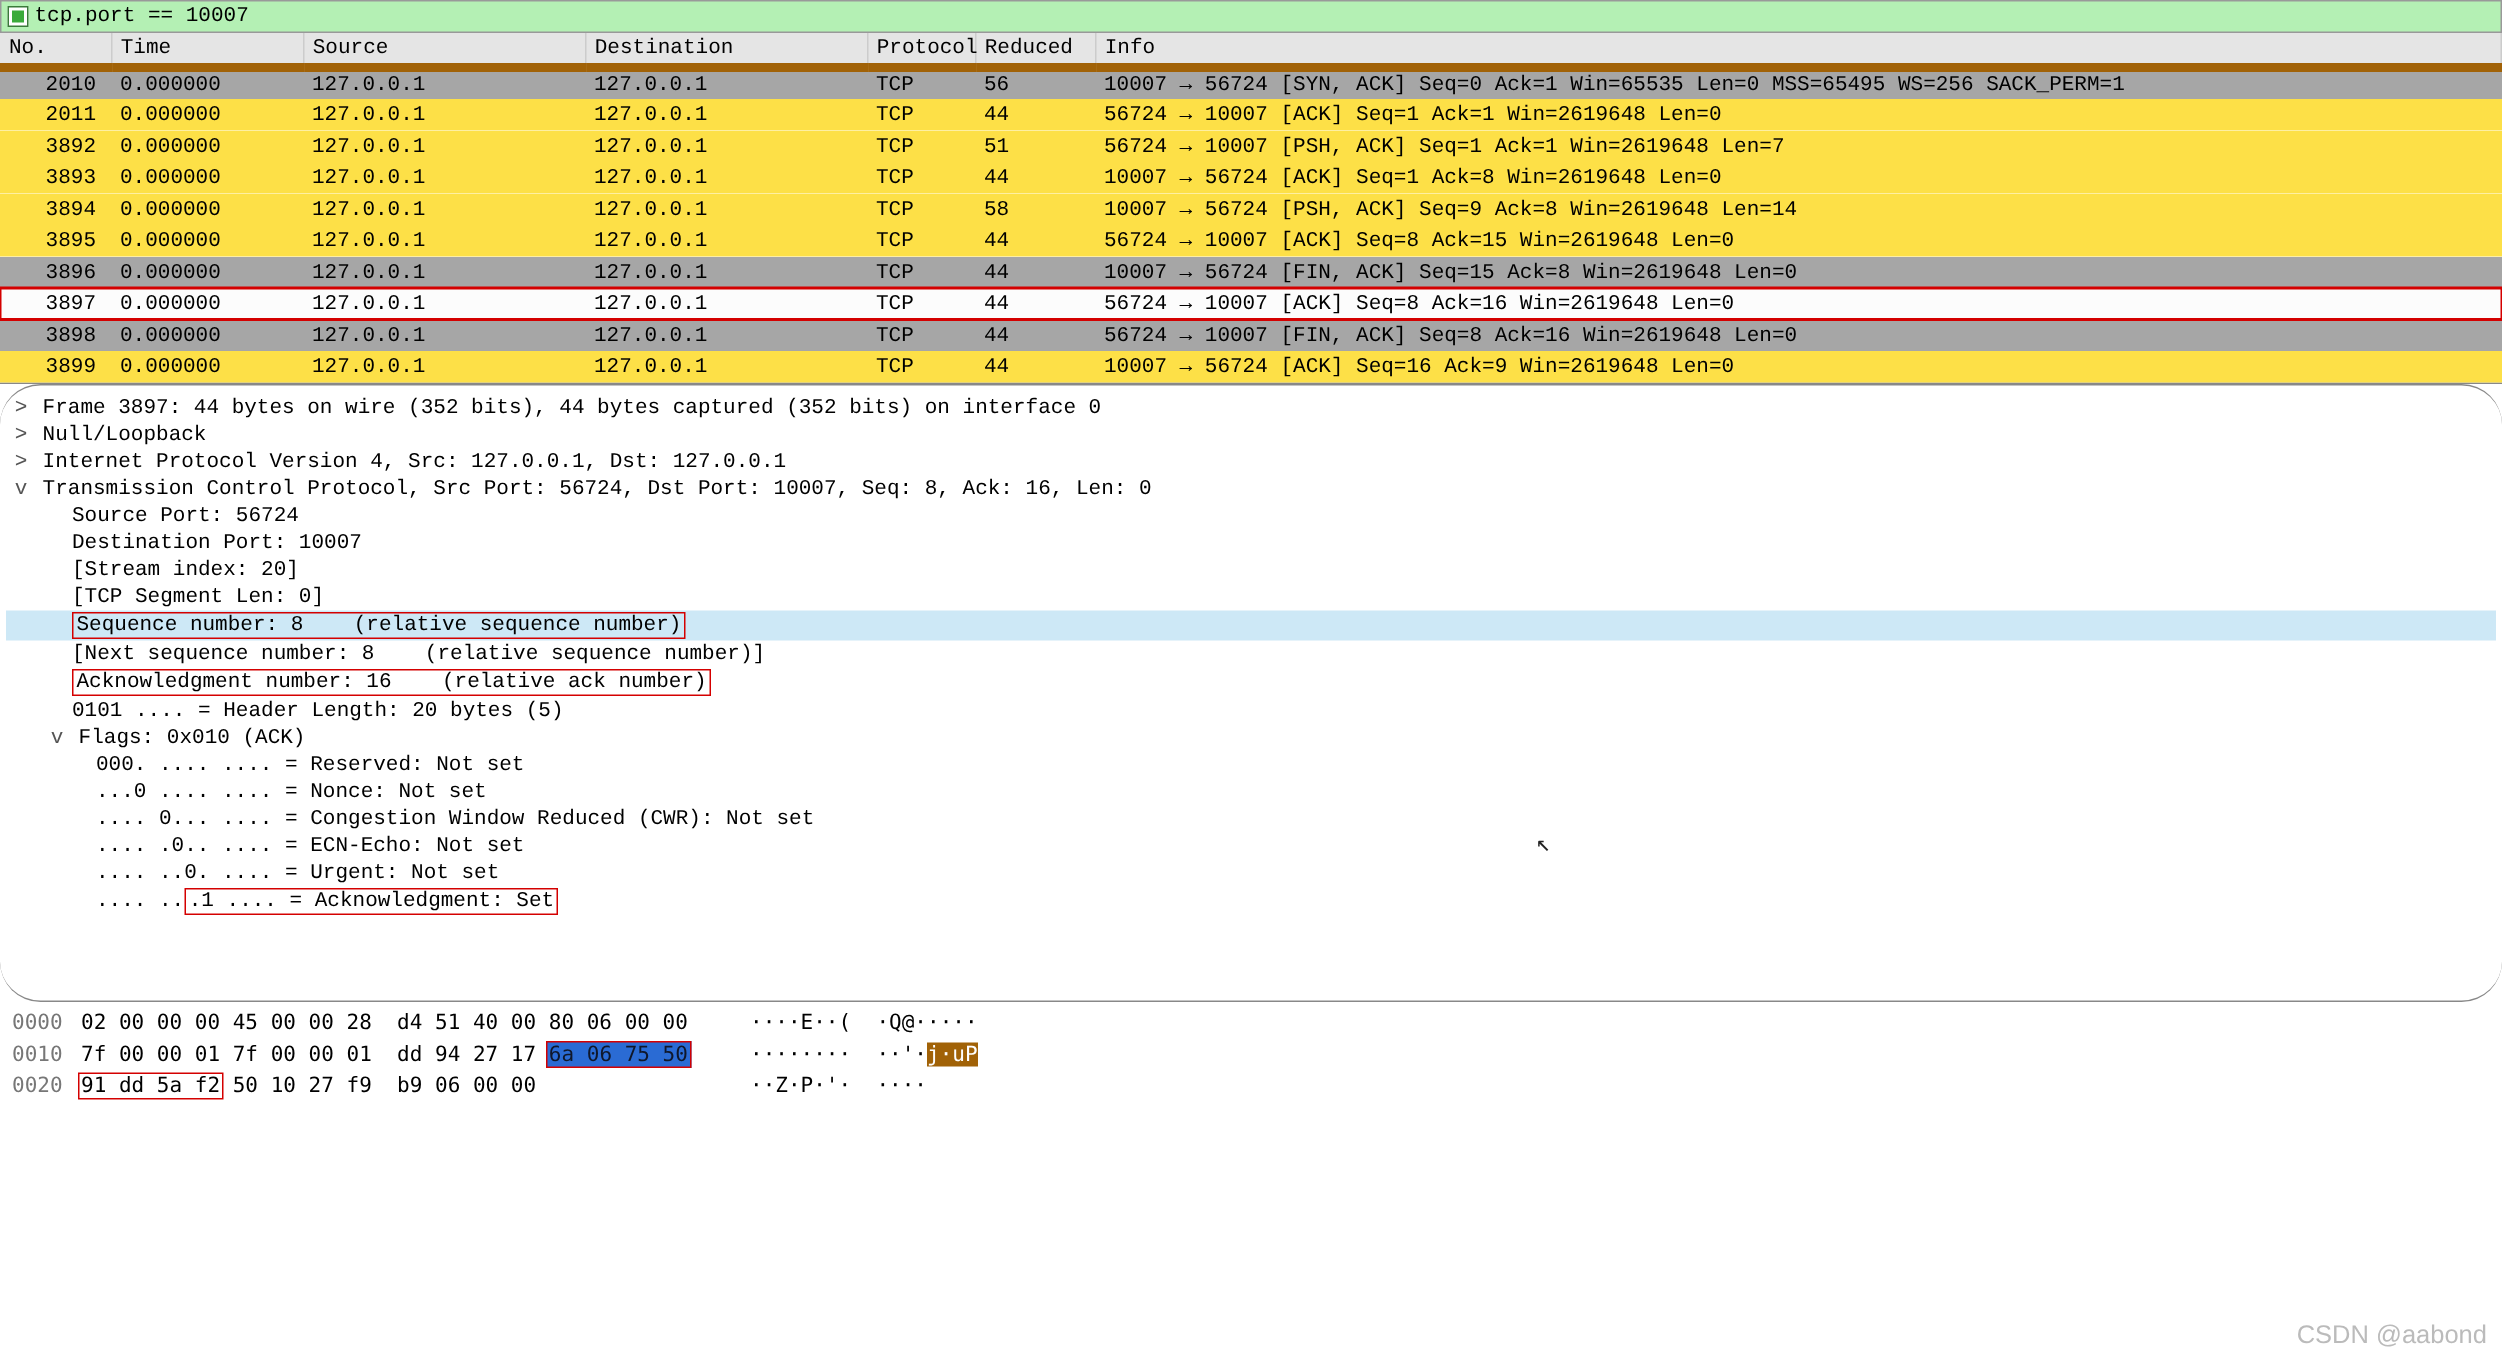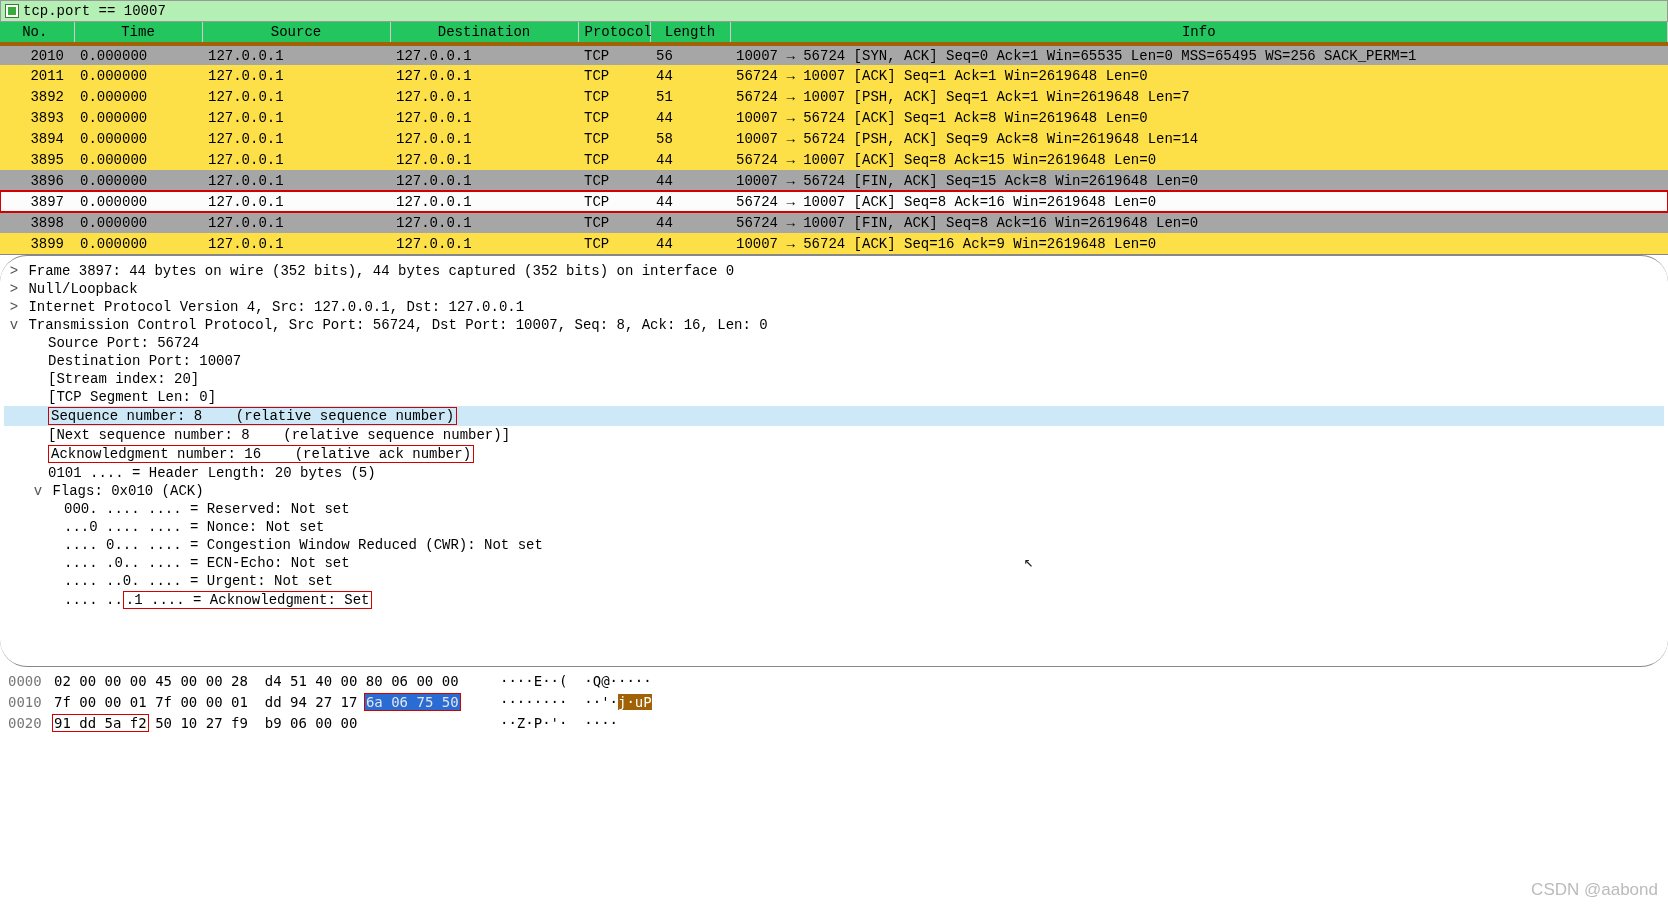--- a/index.html
+++ b/index.html
@@ -2,21 +2,21 @@
 <html><head>
 <meta charset="utf-8">
 <style>
   * { box-sizing: border-box; margin: 0; padding: 0; }
   body { font-family: Consolas, "Courier New", monospace; font-size: 14px; color: #000; background: #fff; width: 1668px; height: 906px; overflow: hidden; position: relative;}
   .filter-bar { background: #b4f0b4; border: 1px solid #999; height: 22px; display: flex; align-items: center; padding: 0 4px; }
   .filter-icon { width: 14px; height: 14px; border: 1px solid #3a7a3a; margin-right: 4px; background: #fff; position: relative; }
   .filter-icon::after{ content:''; position:absolute; inset:2px; background:#3aaa3a;}
   .filter-input { flex:1; border:none; background:transparent; font: inherit; outline:none;}
   .pkt-table { width:100%; border-collapse:collapse; table-layout: fixed; }
-  .pkt-table th { text-align:center; font-weight:normal; padding:2px 6px; border-right:1px solid #ccc; border-bottom:4px solid #a16207; background:#22c55e;}
+  .pkt-table th { text-align:left; font-weight:normal; padding:2px 6px; border-right:1px solid #ccc; border-bottom:6px solid #a16207; background:#e5e5e5;}
   .pkt-table td { padding:1px 6px; white-space: nowrap; overflow:hidden;}
   .pkt-row { height:21px; }
   .bg-grey { background:#a6a6a6; color:#000; }
   .bg-lav  { background:#fde047; }
   .bg-sel  { background:#fcfcfc; }
   .col-no   { width:74px; text-align:right; padding-right:10px !important;}
   .col-time { width:128px;}
   .col-src  { width:188px;}
   .col-dst  { width:188px;}
   .col-proto{ width:72px;}
@@ -29,21 +29,21 @@
   .tree-toggle { display:inline-block; width:12px; text-align:center; color:#555; cursor:pointer;}
   .ind1 { padding-left:44px;}
   .ind2 { padding-left:60px;}
   .hl-blue { background:#cde8f6; }
   .detail-redbox { border:1px solid #d40000; display:inline-block; padding:0 2px;}
   .hex-pane { padding:6px 8px; font-family: Consolas, monospace; }
   .hex-row { white-space:pre; height:21px;}
   .hex-offset { color:#777; display:inline-block; width:46px;}
   .hex-data   { display:inline-block; width:440px;}
   .hex-ascii  { display:inline-block; margin-left:6px;}
-  .hex-sel    { background:#2a6bd4; color:#e5e5e5;}
+  .hex-sel    { background:#2a6bd4; color:#0f172a;}
   .hex-sel-ascii{ background:#a16207; color:#fff;}
   .hex-red    { border:1px solid #d40000; padding:0 1px; margin:0 -2px;}
   .watermark { position:absolute; right:10px; bottom:6px; color:#bbb; font-size:17px; font-family:Arial;}
   .cursor { position:absolute; left:1024px; top:552px; font-size:16px; color:#222; pointer-events:none;}
   .th-no{ width:74px;} .th-time{width:128px;} .th-src{width:188px;} .th-dst{width:188px;} .th-proto{width:72px;} .th-len{width:80px;}
 </style>
 </head>
 <body>
 
 <div class="filter-bar">
@@ -53,21 +53,21 @@
 
 <div class="pkt-wrap">
 <table class="pkt-table">
   <thead>
     <tr>
       <th class="th-no col-no">No.</th>
       <th class="th-time">Time</th>
       <th class="th-src">Source</th>
       <th class="th-dst">Destination</th>
       <th class="th-proto">Protocol</th>
-      <th class="th-len">Length</th>
+      <th class="th-len">Reduced</th>
       <th>Info</th>
     </tr>
   </thead>
   <tbody id="pkt-body">
         <tr class="pkt-row bg-grey">
           <td class="col-no">2010</td>
           <td class="col-time">0.000000</td>
           <td class="col-src">127.0.0.1</td>
           <td class="col-dst">127.0.0.1</td>
           <td class="col-proto">TCP</td>

